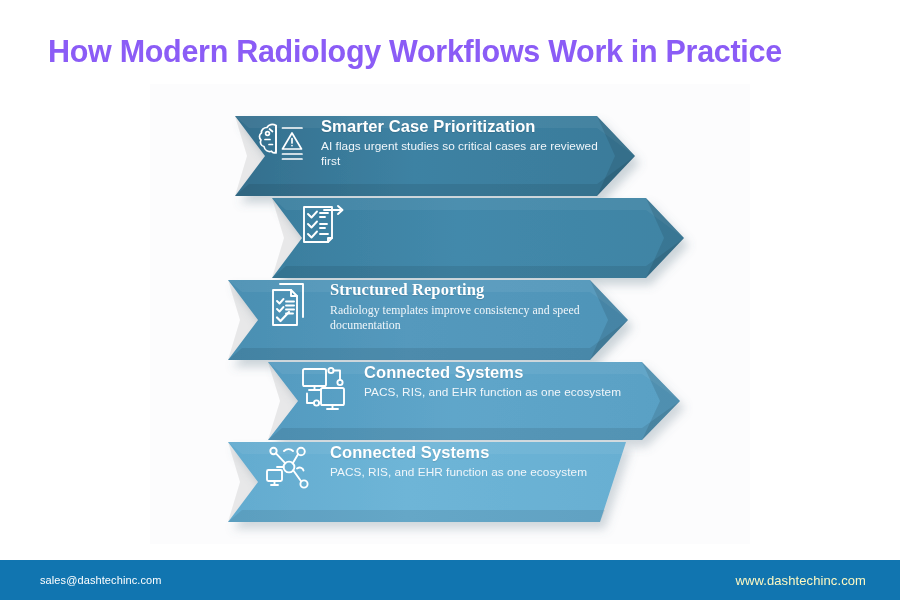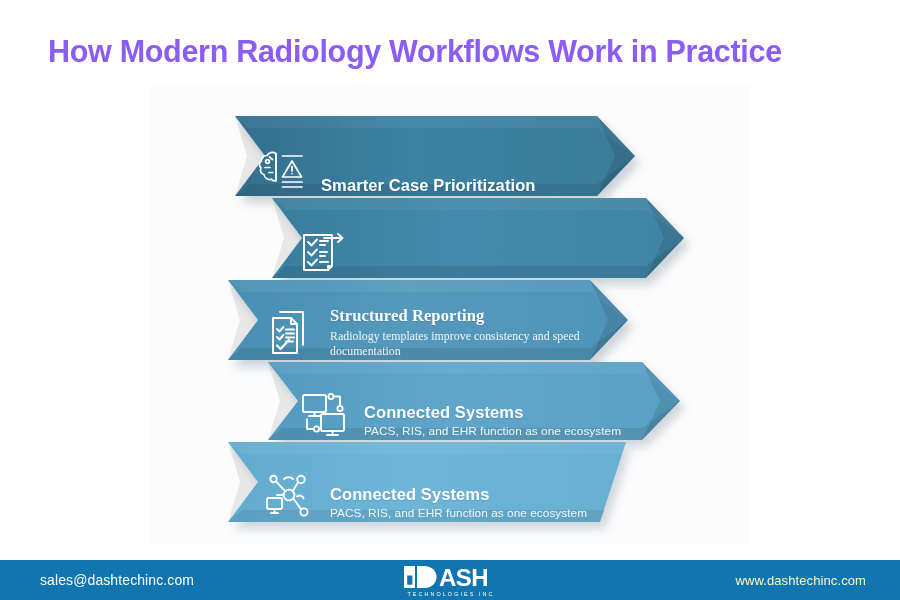--- a/index.html
+++ b/index.html
@@ -61,21 +61,21 @@
   .chev-svg {
     position: absolute;
     left: 0;
     top: 0;
     overflow: visible;
   }
 
   .chev-content {
     position: absolute;
     display: flex;
-    align-items: flex-end;
+    align-items: flex-start;
     pointer-events: none;
   }
 
   .chev-icon {
     flex: 0 0 auto;
     width: 52px;
     height: 52px;
     margin-right: 14px;
     display: flex;
     align-items: center;
@@ -114,21 +114,21 @@
     height: 40px;
     background: #1175b0;
     z-index: 10;
     display: flex;
     align-items: center;
   }
 
   .footer-email {
     position: absolute;
     left: 40px;
-    font-size: 14px;
+    font-size: 11px;
     color: #ffffff;
     letter-spacing: 0.1px;
   }
 
   .footer-url {
     position: absolute;
     right: 34px;
     font-size: 13px;
     color: #fef9c3;
     letter-spacing: 0.1px;
@@ -201,20 +201,21 @@
           <path d="M26.5 9 L46 9"></path>
           <path d="M36 14 L45.5 30 L26.5 30 Z"></path>
           <path d="M36 19.5 L36 24"></path>
           <circle cx="36" cy="26.6" r="0.85" fill="#ffffff" stroke="none"></circle>
           <path d="M26.5 35 L46 35"></path>
           <path d="M26.5 40 L46 40"></path>
         </svg>
       </div>
       <div class="chev-text">
         <div class="chev-title">Smarter Case Prioritization</div>
+        <div class="chev-desc">AI flags urgent studies so critical cases are reviewed first</div>
       </div>
     </div>
   </div>
 
   <div class="chev" id="chev-1" style="left:272px; top:198px; width:412px; height:80px;">
     <svg class="chev-svg" width="422" height="92" viewBox="0 0 422 92">
       <defs>
         <linearGradient id="g1" x1="0" y1="0" x2="1" y2="0">
           <stop offset="0%" stop-color="#3a7e9e"></stop>
           <stop offset="45%" stop-color="#4389ab"></stop>
@@ -390,27 +391,15 @@
       </div>
     </div>
   </div>
 
 </div>
 
 <div class="footer">
 
   <a class="footer-email" href="#" style="text-decoration:none;">sales@dashtechinc.com</a>
 
-  <div class="footer-logo">
-    <svg class="logo-mark" width="96" height="26" viewBox="0 0 96 26">
-
-      <rect x="2" y="2" width="11" height="22" fill="#ffffff"></rect>
-      <path d="M15 2 L22 2 C30 2 34.5 7 34.5 13 C34.5 19 30 24 22 24 L15 24 Z" fill="#ffffff"></path>
-
-      <rect x="5.2" y="11.5" width="5.2" height="9.2" fill="#1175b0"></rect>
-
-      <text x="37" y="22" font-family="Liberation Sans, sans-serif" font-size="24" font-weight="bold" fill="#ffffff" letter-spacing="-0.5">ASH</text>
-    </svg>
-    <div class="logo-tagline">TECHNOLOGIES INC</div>
-  </div>
 
   <a class="footer-url" href="#" style="text-decoration:none;">www.dashtechinc.com</a>
 </div>
 
 </body></html>

